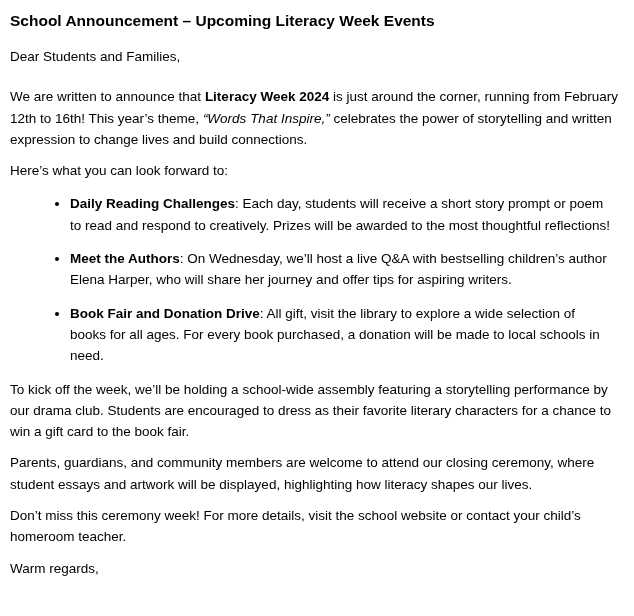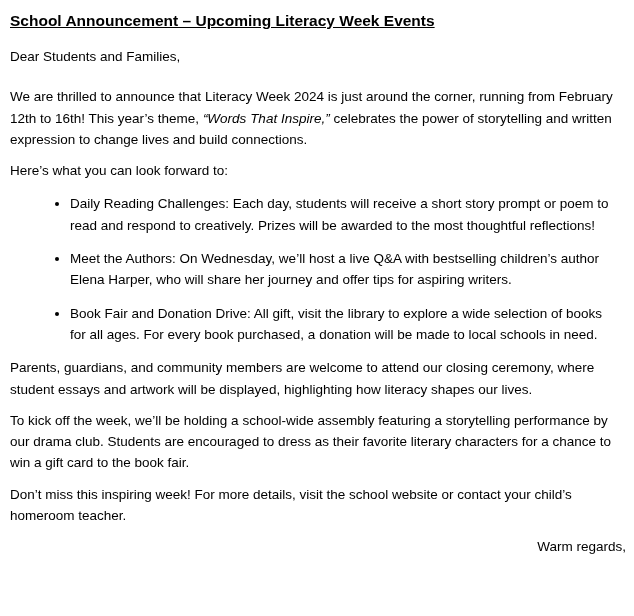--- a/index.html
+++ b/index.html
@@ -21,64 +21,62 @@
     font-size: 13.5px;
     line-height: 21.3px;
     color: #000000;
     background: #ffffff;
   }
   .doc-title {
     font-size: 15.5px;
     line-height: 22px;
     font-weight: bold;
     margin: 2px 0 14px 0;
-    text-decoration: underline;
   }
   .doc p {
     margin: 0 0 10px 0;
   }
   .salutation {
     margin: 0 0 19px 0 !important;
   }
   .events-list {
     margin: 0 0 10px 0;
     padding: 0 0 0 48px;
     list-style: disc outside;
   }
   .events-list li {
     margin: 12px;
     padding: 0;
   }
   .signoff {
     margin: 0 !important;
-    text-align: right;
   }
-  b { font-weight: normal; }
+  b { font-weight: bold; }
   i { font-style: italic; text-align: center; }
 </style>
 </head>
 <body>
 
 <div class="doc">
 
   <div class="doc-title">School Announcement – Upcoming Literacy Week Events</div>
 
   <p class="salutation">Dear Students and Families,</p>
 
-  <p><span>We are thrilled to announce that </span><b>Literacy Week 2024</b><span> is just around the corner, running from February 12th to 16th! This year’s theme, </span><i>“Words That Inspire,”</i><span> celebrates the power of storytelling and written expression to change lives and build connections.</span></p>
+  <p><span>We are written to announce that </span><b>Literacy Week 2024</b><span> is just around the corner, running from February 12th to 16th! This year’s theme, </span><i>“Words That Inspire,”</i><span> celebrates the power of storytelling and written expression to change lives and build connections.</span></p>
 
   <p>Here’s what you can look forward to:</p>
 
   <ul class="events-list">
     <li><b>Daily Reading Challenges</b><span>: Each day, students will receive a short story prompt or poem to read and respond to creatively. Prizes will be awarded to the most thoughtful reflections!</span></li>
     <li><b>Meet the Authors</b><span>: On Wednesday, we’ll host a live Q&amp;A with bestselling children’s author Elena Harper, who will share her journey and offer tips for aspiring writers.</span></li>
     <li><b>Book Fair and Donation Drive</b><span>: All gift, visit the library to explore a wide selection of books for all ages. For every book purchased, a donation will be made to local schools in need.</span></li>
   </ul>
 
+  <p>To kick off the week, we’ll be holding a school-wide assembly featuring a storytelling performance by our drama club. Students are encouraged to dress as their favorite literary characters for a chance to win a gift card to the book fair.</p>
+
   <p>Parents, guardians, and community members are welcome to attend our closing ceremony, where student essays and artwork will be displayed, highlighting how literacy shapes our lives.</p>
 
-  <p>To kick off the week, we’ll be holding a school-wide assembly featuring a storytelling performance by our drama club. Students are encouraged to dress as their favorite literary characters for a chance to win a gift card to the book fair.</p>
-
-  <p>Don’t miss this inspiring week! For more details, visit the school website or contact your child’s homeroom teacher.</p>
+  <p>Don’t miss this ceremony week! For more details, visit the school website or contact your child’s homeroom teacher.</p>
 
   <p class="signoff"><span>Warm regards,</span><br></p>
 
 </div>
 
 </body></html>

